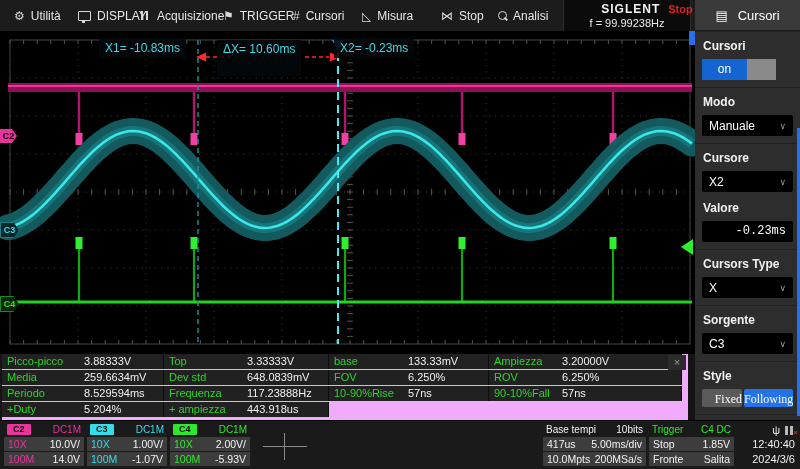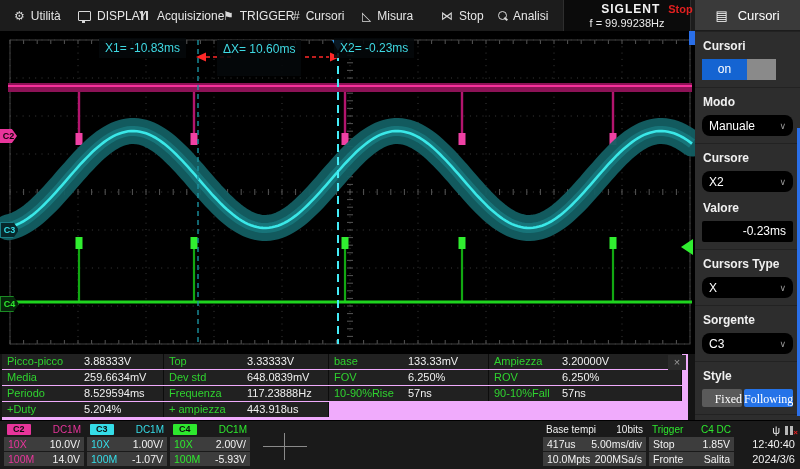--- a/index.html
+++ b/index.html
@@ -45,23 +45,23 @@
 
   
   #sidebar{position:absolute;left:695px;top:0;width:105px;height:420px;background:#2d2d2d;}
   #sb-header{height:30px;background:#3a3a3a;display:flex;align-items:center;justify-content:center;gap:10px;color:#fff;font-size:13px;border-bottom:1px solid #1c1c1c;}
   .sb-group{border-top:1px solid #222;padding:5px 7px 7px 7px;}
   .sb-group:first-of-type{border-top:none;}
   .sb-label{color:#f0f0f0;font-size:12px;font-weight:bold;margin:2px 0 6px 1px;}
   .toggle{display:flex;height:21px;width:74px;}
   .toggle-on{flex:0 0 45px;background:#1464d2;color:#fff;text-align:center;font-size:12px;line-height:21px;}
   .toggle-off{flex:1;background:#8a8a8a;}
-  .dd{background:#000;height:21px;border-radius:8px;display:flex;align-items:center;padding:0 7px;color:#fff;font-size:12px;}
+  .dd{background:#000;height:21px;border-radius:2px;display:flex;align-items:center;padding:0 7px;color:#fff;font-size:12px;}
   .chev{margin-left:auto;color:#9a9a9a;font-size:9px;}
-  .valbox{background:#000;height:21px;border-radius:2px;color:#fff;font-size:12px;line-height:21px;text-align:right;padding:0 7px;}
+  .valbox{background:#000;height:21px;border-radius:2px;color:#fff;font-size:12px;line-height:21px;text-align:right;padding:0 7px;font-family:Liberation Mono, monospace;}
   .seg{display:flex;gap:2px;}
   .seg-btn{height:18px;line-height:21px;text-align:right;font-size:12px;border-radius:2px;color:#fff;font-family:Liberation Serif, serif;}
   .seg-gray{background:#5a5a5a;}
   .seg-blue{background:#2573e8;}
   #btn-delay{color:#9cc6ff;}
   #edge-strip{position:absolute;left:797px;top:128px;width:3px;height:288px;background:#2a6fe8;}
 
   
   #bottombar{position:absolute;left:0;top:420px;width:800px;height:49px;background:#1a1a1a;border-top:1px solid #000;}
   .bbox{position:absolute;top:2px;height:45px;}

